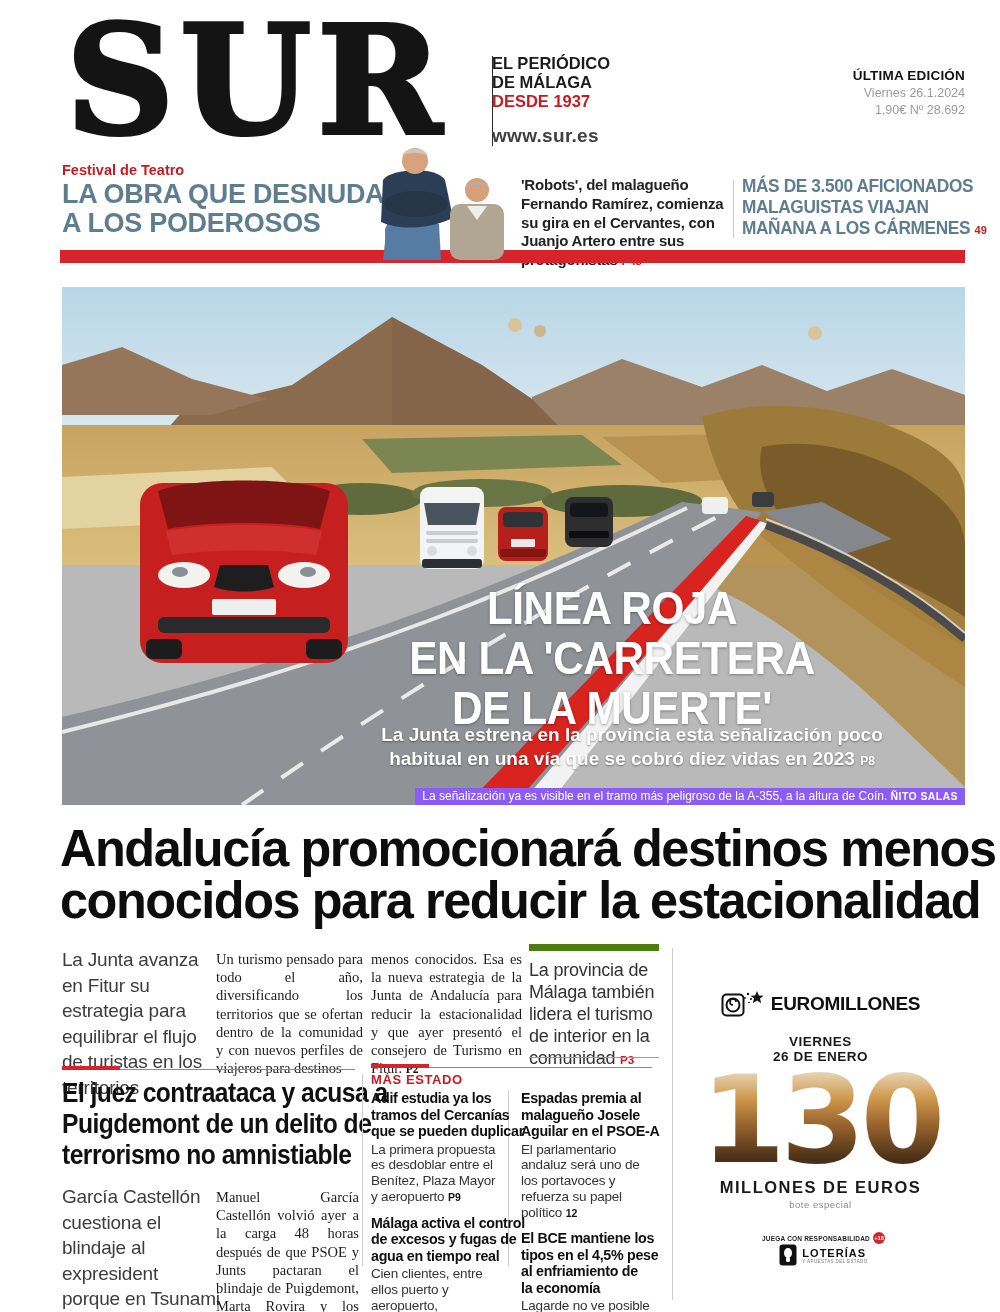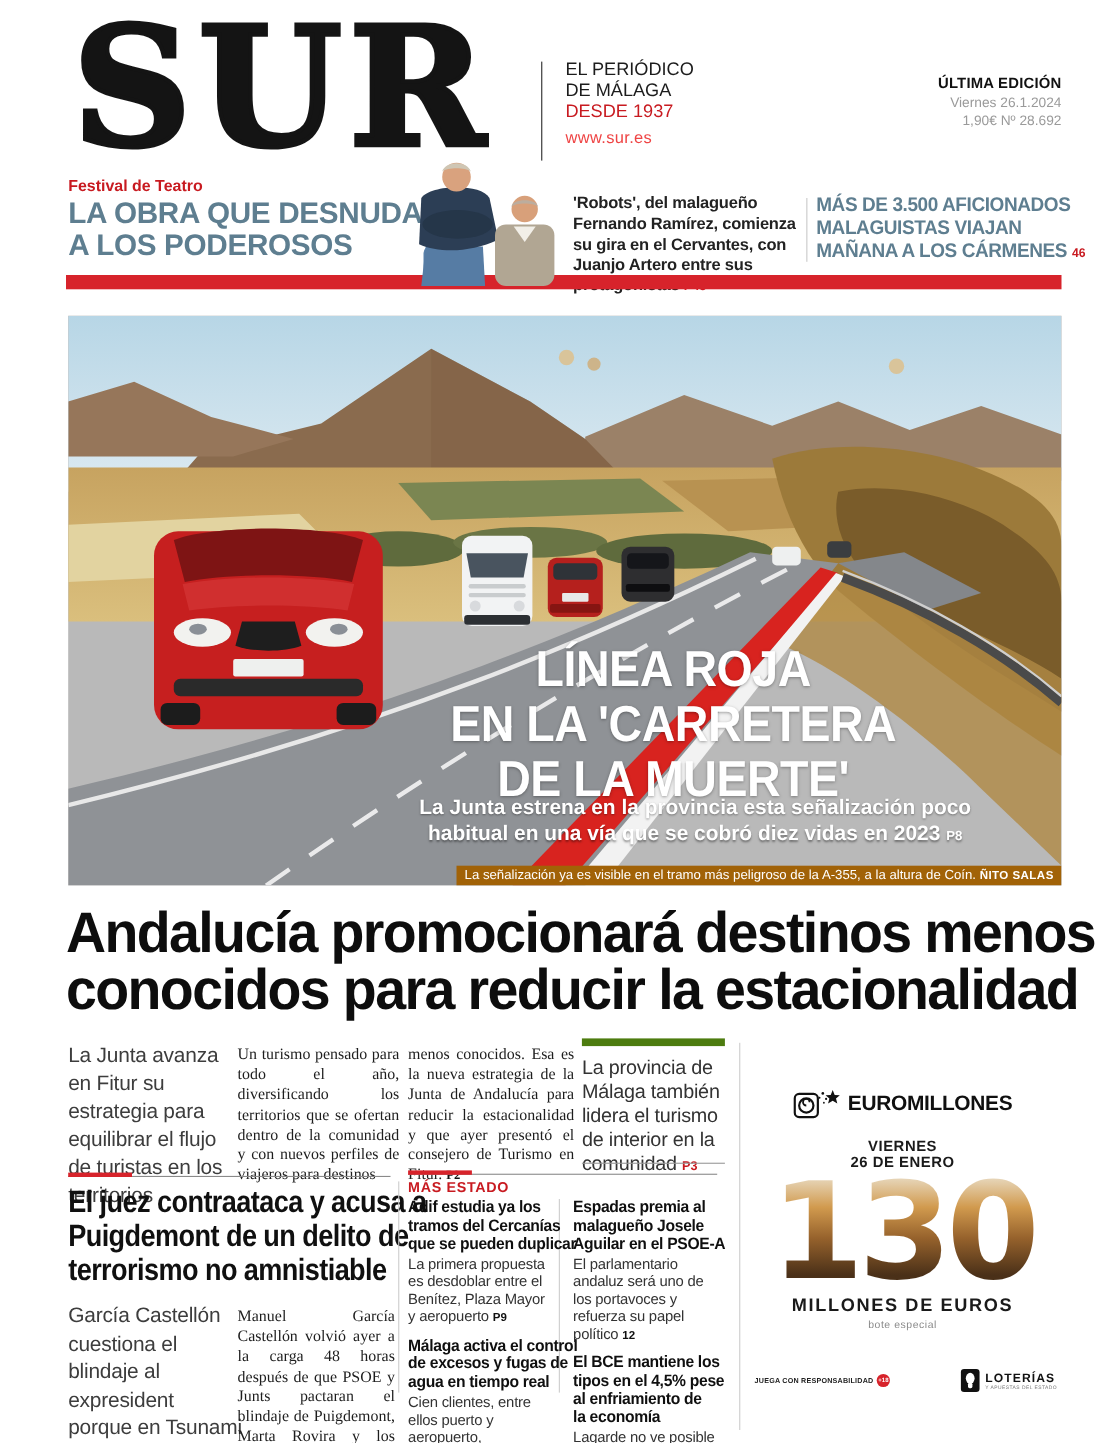--- a/index.html
+++ b/index.html
@@ -5,23 +5,23 @@
   html,body{margin:0;padding:0;background:#ffffff;}
   .page{position:relative;width:1000px;height:1312px;background:#fff;overflow:hidden;
         font-family:"Liberation Sans",sans-serif;color:#141414;}
   .abs{position:absolute;}
 
   
   .logo{left:66px;top:22px;font-family:"DejaVu Serif",serif;font-weight:bold;
         font-size:150px;line-height:0.78;letter-spacing:6px;color:#141414;
         -webkit-text-stroke:4px #141414;}
   .mast-divider{left:492px;top:56px;width:1px;height:90px;background:#2a2a2a;}
-  .tagline{left:514px;top:54px;font-size:16.5px;font-weight:normal;line-height:19px;color:#1c1c1c;}
+  .tagline{left:492px;top:54px;font-size:16.5px;font-weight:bold;line-height:19px;color:#1c1c1c;}
   .tagline .red{color:#c81a20;}
-  .tagline .site{margin-top:5px;font-size:15px;letter-spacing:.3px;color:#ef4444;}
+  .tagline .site{margin-top:15px;font-size:19px;letter-spacing:.3px;color:#404040;}
   .edition{right:35px;top:68px;text-align:right;}
   .edition .ed1{font-size:13.5px;font-weight:bold;color:#111;letter-spacing:.2px;}
   .edition .ed2{font-size:12.5px;color:#9a9a9a;margin-top:3px;}
 
   
   .kicker{left:62px;top:162px;font-size:14.5px;font-weight:bold;color:#c81a20;}
   .teaser-head{left:62px;top:180px;font-size:27px;font-weight:800;line-height:29px;
                color:#5e7e90;letter-spacing:-.3px;}
   .teaser-head div{white-space:nowrap;}
   .people{left:343px;top:140px;width:174px;height:120px;z-index:3;}
@@ -40,21 +40,21 @@
   .photo svg{position:absolute;left:0;top:0;}
   .photo-head{position:absolute;left:250px;top:296px;width:600px;text-align:center;
               color:#fff;font-size:46px;font-weight:800;line-height:50px;letter-spacing:-.5px;
               transform:scaleX(.92);transform-origin:center top;
               text-shadow:0 1px 3px rgba(0,0,0,.35);}
   .photo-head div{white-space:nowrap;}
   .photo-sub{position:absolute;left:160px;top:436px;width:820px;text-align:center;color:#fff;
              font-size:19px;font-weight:700;line-height:24px;text-shadow:0 1px 2px rgba(0,0,0,.4);}
   .photo-sub div{white-space:nowrap;}
   .photo-sub .pageref{color:#fff;font-size:12px;}
-  .caption{position:absolute;right:0;bottom:0;background:#a16207;color:#fff;
+  .caption{position:absolute;right:0;bottom:0;background:#8b5cf6;color:#fff;
            font-size:12px;line-height:17px;padding:0 7px;white-space:nowrap;}
   .caption b{font-size:10.5px;letter-spacing:.4px;}
 
   
   .h1{left:60px;top:822px;font-size:52px;font-weight:800;line-height:52px;color:#0d0d0d;
       letter-spacing:-1.5px;transform:scaleX(.97);transform-origin:left top;}
   .h1 div{white-space:nowrap;}
   .deck{font-size:19px;line-height:25.5px;color:#3d3d3d;letter-spacing:-.2px;}
   .deck1{left:62px;top:947px;width:152px;}
   .serif-col{font-family:"Liberation Serif",serif;font-size:14.5px;line-height:18.2px;
@@ -95,21 +95,21 @@
   .ad-logo{margin-top:42px;display:flex;align-items:center;justify-content:center;gap:6px;}
   .ad-logo .brand{font-size:19px;font-weight:800;color:#101010;letter-spacing:-.3px;}
   .ad-date{margin-top:16px;font-size:13.5px;font-weight:800;line-height:15px;color:#1a1a1a;letter-spacing:.5px;}
   .ad-amount{margin-top:0;font-size:122px;font-weight:800;line-height:112px;letter-spacing:-5px;
              font-family:"DejaVu Sans",sans-serif;color:#8a5a28;
              background:linear-gradient(180deg,#e9dcc4 4%,#d19a4e 30%,#96622c 55%,#4a3018 85%);
              -webkit-background-clip:text;background-clip:text;-webkit-text-fill-color:transparent;}
   .ad-unit{font-size:16.5px;font-weight:800;letter-spacing:1.5px;color:#1a1a1a;margin-top:2px;}
   .ad-note{font-size:9.5px;color:#8a8a8a;margin-top:2px;letter-spacing:.5px;}
   .ad-footer{position:absolute;left:10px;right:4px;bottom:34px;display:flex;
-             justify-content:space-between;align-items:center;}
+             justify-content:space-between;align-items:center;flex-direction:column;}
   .resp{display:flex;align-items:center;gap:3px;}
   .resp .rt{font-size:6.5px;font-weight:bold;color:#222;letter-spacing:.2px;}
   .age{width:12px;height:12px;border-radius:50%;background:#d7232b;color:#fff;font-size:5.5px;
        font-weight:bold;display:flex;align-items:center;justify-content:center;}
   .lot{display:flex;align-items:center;gap:5px;}
   .lot .lt{text-align:left;}
   .lot .l1{font-size:11px;font-weight:800;letter-spacing:1px;color:#111;}
   .lot .l2{font-size:4.5px;color:#777;letter-spacing:.4px;}
 </style>
 </head>
@@ -156,21 +156,21 @@
     </g>
   </svg>
 
   <div class="abs teaser-sum">
     <span>'Robots', del malagueño Fernando Ramírez, comienza su gira en el Cervantes, con Juanjo Artero entre sus protagonistas </span><span class="pageref">P43</span>
   </div>
   <div class="abs teaser-vrule"></div>
   <div class="abs teaser-right">
     <div>MÁS DE 3.500 AFICIONADOS</div>
     <div>MALAGUISTAS VIAJAN</div>
-    <div><span>MAÑANA A LOS CÁRMENES </span><span class="pageref">46</span></div>
+    <div><span>MAÑANA A LOS CÁRMENES </span><span class="pageref">49</span></div>
   </div>
 
   <div class="abs photo">
     <svg width="903" height="518" viewBox="0 0 903 518">
       <defs>
         <linearGradient id="sky" x1="0" y1="0" x2="0" y2="1">
           <stop offset="0" stop-color="#b7d6e6"></stop>
             <stop offset="1" stop-color="#ddeaf1"></stop>
         </linearGradient>
         <linearGradient id="field" x1="0" y1="0" x2="0" y2="1">

